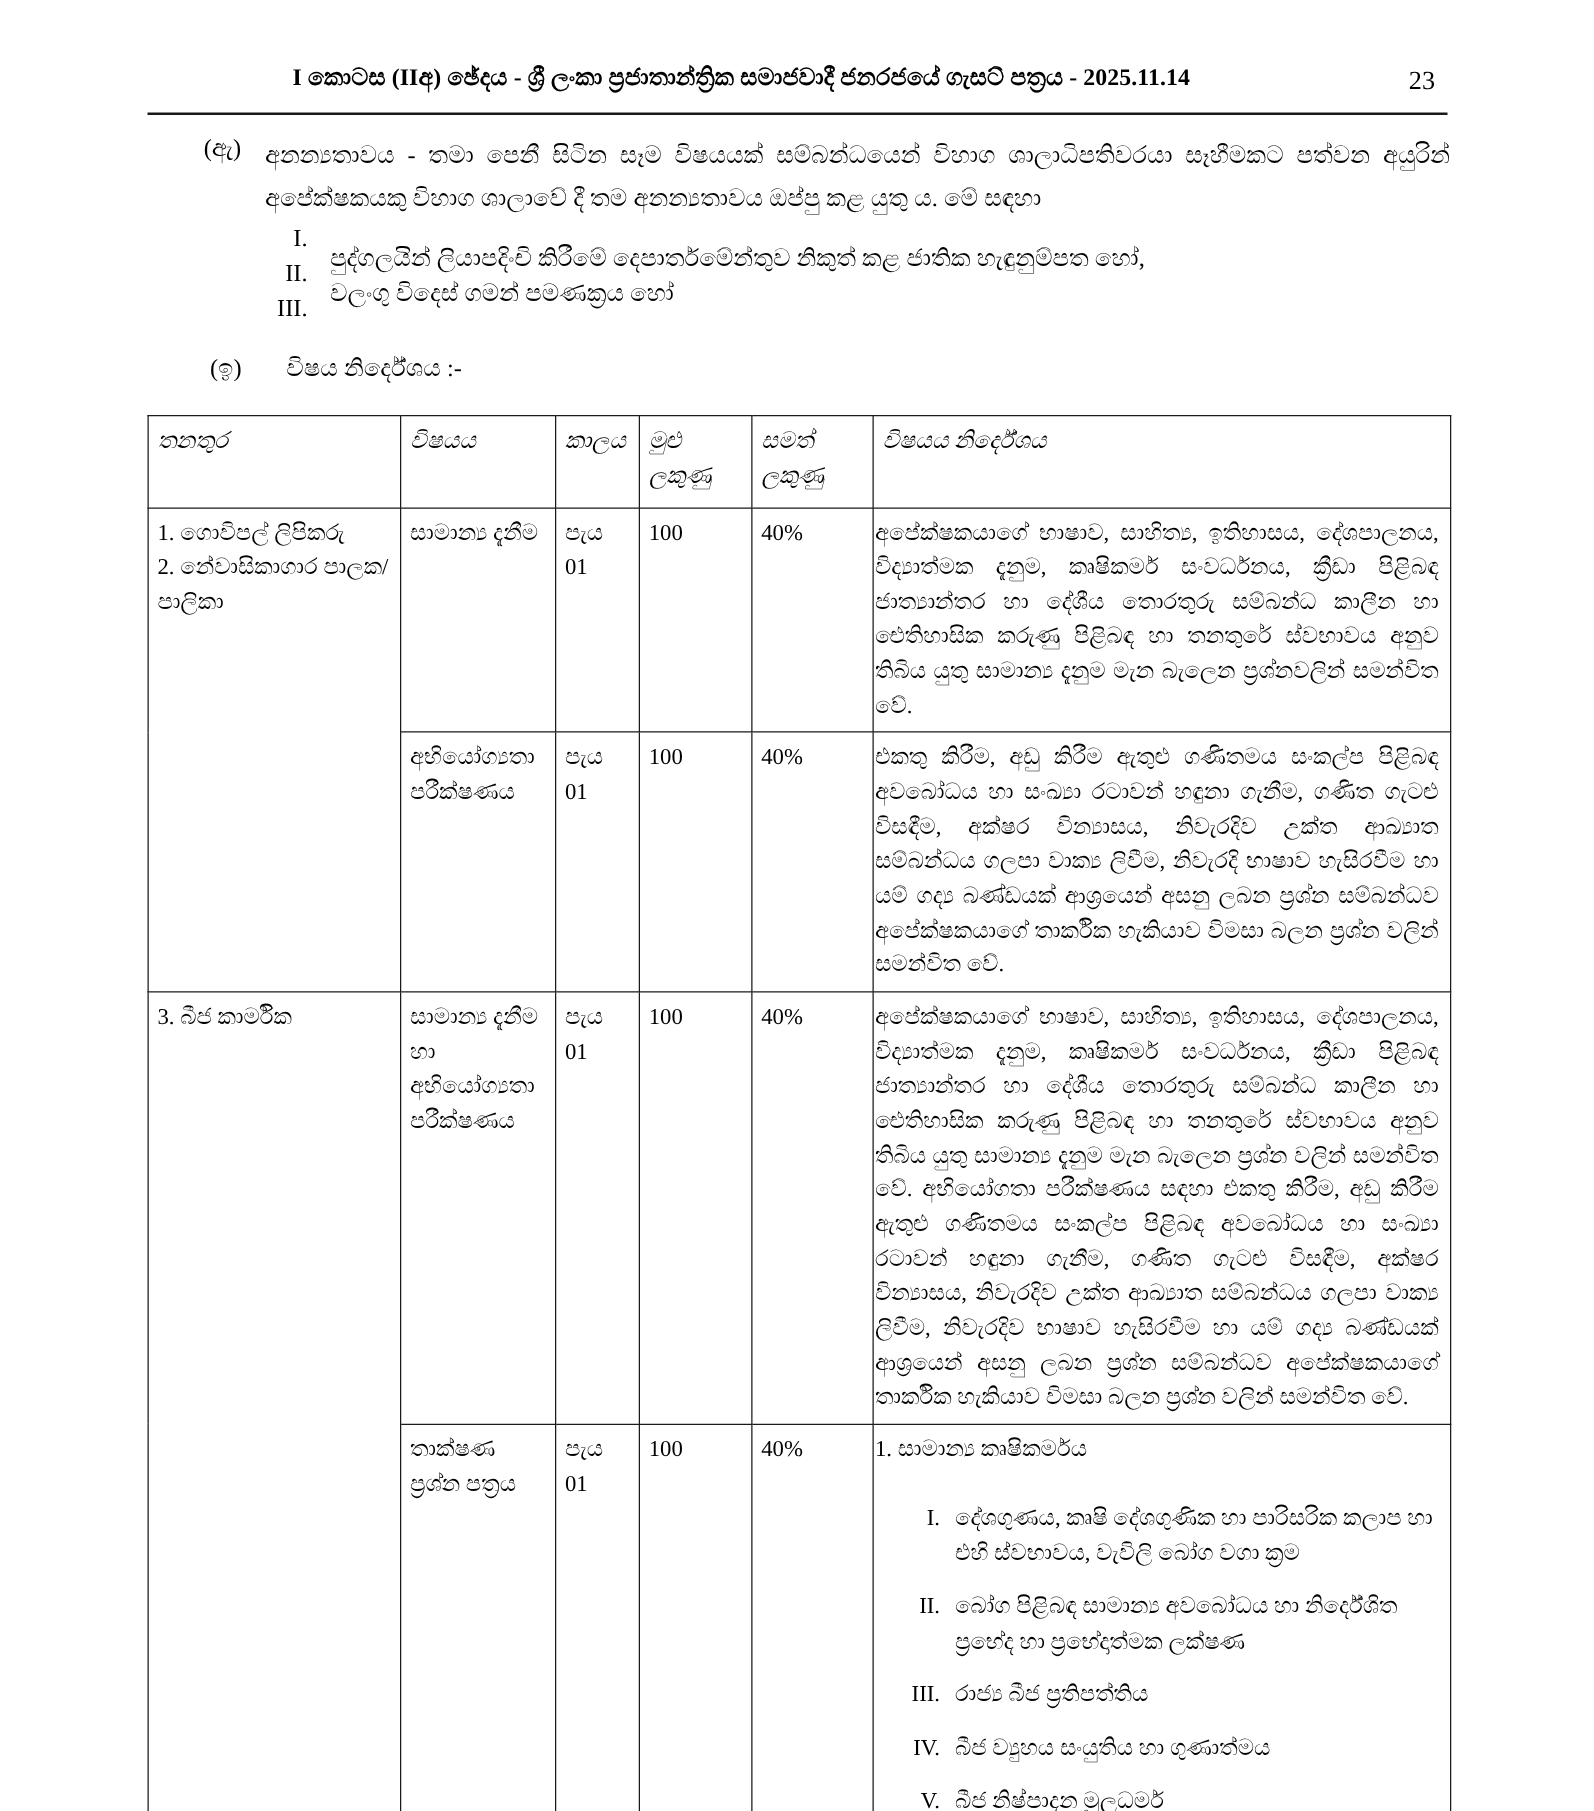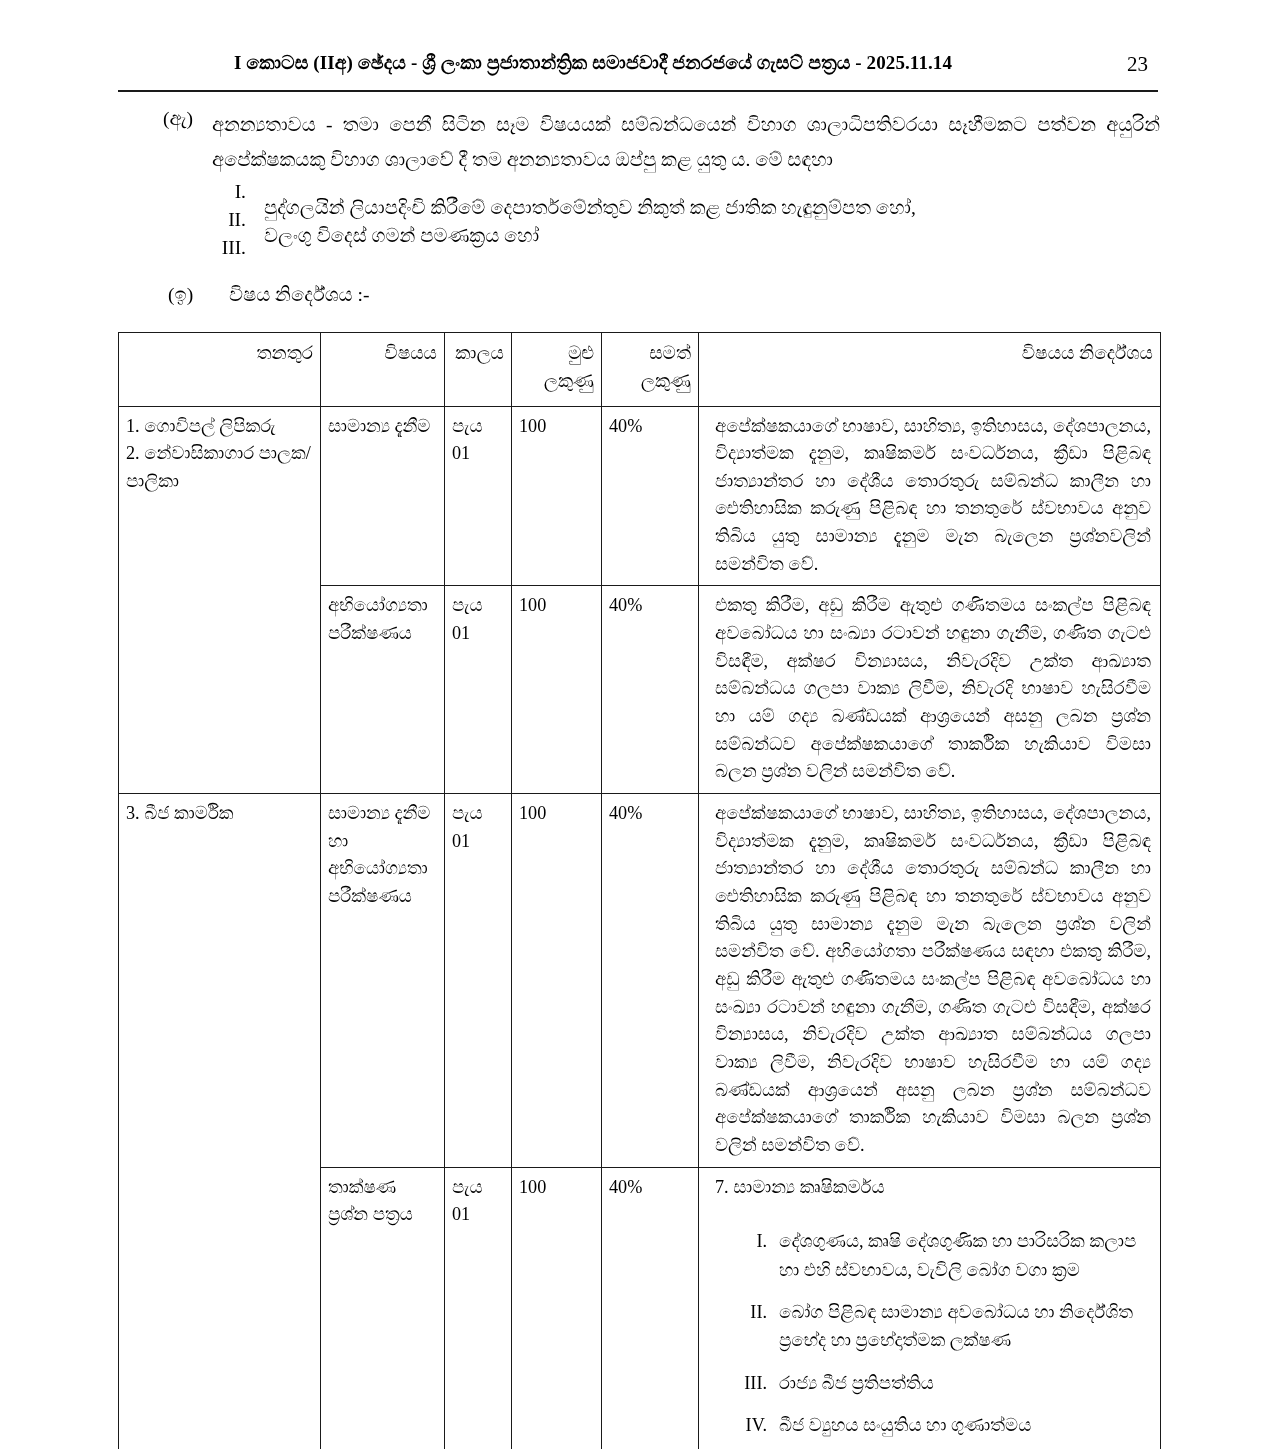--- a/index.html
+++ b/index.html
@@ -127,36 +127,37 @@
   }
   .syllabus-table td, .syllabus-table th {
     border: 1.3px solid #1a1a1a;
     vertical-align: top;
     padding: 6px 7px 7px 7px;
     font-size: 18.2px;
     line-height: 1.52;
     font-weight: normal;
   }
   .syllabus-table thead th {
-    text-align: right;
+    text-align: left;
     vertical-align: top;
+    font-style: italic;
     font-size: 18.6px;
     padding-bottom: 10px;
     height: 48px;
   }
   .col-post   { width: 202px; }
   .col-subj   { width: 124px; }
   .col-dur    { width: 67px;  }
   .col-marks  { width: 90px;  }
   .col-pass   { width: 97px;  }
   .col-desc   { width: 462px; }
 
   td.cell-desc {
     text-align: justify;
-    padding-left: 16px;
+    padding-left: 1px;
     padding-right: 9px;
   }
   td.cell-post { text-align: left; }
   td.cell-subj { text-align: left; }
   td.cell-num  { text-align: left; }
 
   .desc-heading {
     margin: 0 0 6px 0;
   }
   .desc-sublist {
@@ -253,21 +254,21 @@
         <td class="cell-num">100</td>
         <td class="cell-num">40%</td>
         <td class="cell-desc">අපේක්ෂකයාගේ භාෂාව, සාහිත්‍ය, ඉතිහාසය, දේශපාලනය, විද්‍යාත්මක දැනුම, කෘෂිකර්ම සංවර්ධනය, ක්‍රීඩා පිළිබඳ ජාත්‍යාන්තර හා දේශීය තොරතුරු සම්බන්ධ කාලීන හා ඓතිහාසික කරුණු පිළිබඳ හා තනතුරේ ස්වභාවය අනුව තිබිය යුතු සාමාන්‍ය දැනුම මැන බැලෙන ප්‍රශ්න වලින් සමන්විත වේ. අභියෝගතා පරීක්ෂණය සඳහා එකතු කිරීම, අඩු කිරීම ඇතුළු ගණිතමය සංකල්ප පිළිබඳ අවබෝධය හා සංඛ්‍යා රටාවන් හඳුනා ගැනීම, ගණිත ගැටළු විසඳීම, අක්ෂර වින්‍යාසය, නිවැරදිව උක්ත ආඛ්‍යාත සම්බන්ධය ගලපා වාක්‍ය ලිවීම, නිවැරදිව භාෂාව හැසිරවීම හා යම් ගද්‍ය බණ්ඩයක් ආශ්‍රයෙන් අසනු ලබන ප්‍රශ්න සම්බන්ධව අපේක්ෂකයාගේ තාර්කික හැකියාව විමසා බලන ප්‍රශ්න වලින් සමන්විත වේ.</td>
       </tr>
       <tr>
         <td class="cell-subj">තාක්ෂණ ප්‍රශ්න පත්‍රය</td>
         <td class="cell-num">පැය 01</td>
         <td class="cell-num">100</td>
         <td class="cell-num">40%</td>
         <td class="cell-desc">
-          <div class="desc-heading">7. සාමාන්‍ය කෘෂිකර්මය</div>
+          <div class="desc-heading">1. සාමාන්‍ය කෘෂිකර්මය</div>
           <ul class="desc-sublist" id="tech-syllabus-list">
               <li><span class="rnum">I.</span><span>දේශගුණය, කෘෂි දේශගුණික හා පාරිසරික කලාප හා එහි ස්වභාවය, වැවිලි බෝග වගා ක්‍රම</span></li>
               <li><span class="rnum">II.</span><span>බෝග පිළිබඳ සාමාන්‍ය අවබෝධය හා නිර්දේශිත ප්‍රභේද හා ප්‍රභේදාත්මක ලක්ෂණ</span></li>
               <li><span class="rnum">III.</span><span>රාජ්‍ය බීජ ප්‍රතිපත්තිය</span></li>
               <li><span class="rnum">IV.</span><span>බීජ ව්‍යුහය සංයුතිය හා ගුණාත්මය</span></li>
               <li><span class="rnum">V.</span><span>බීජ නිෂ්පාදන මූලධර්ම</span></li>
             </ul>
         </td>
       </tr>
     </tbody>

